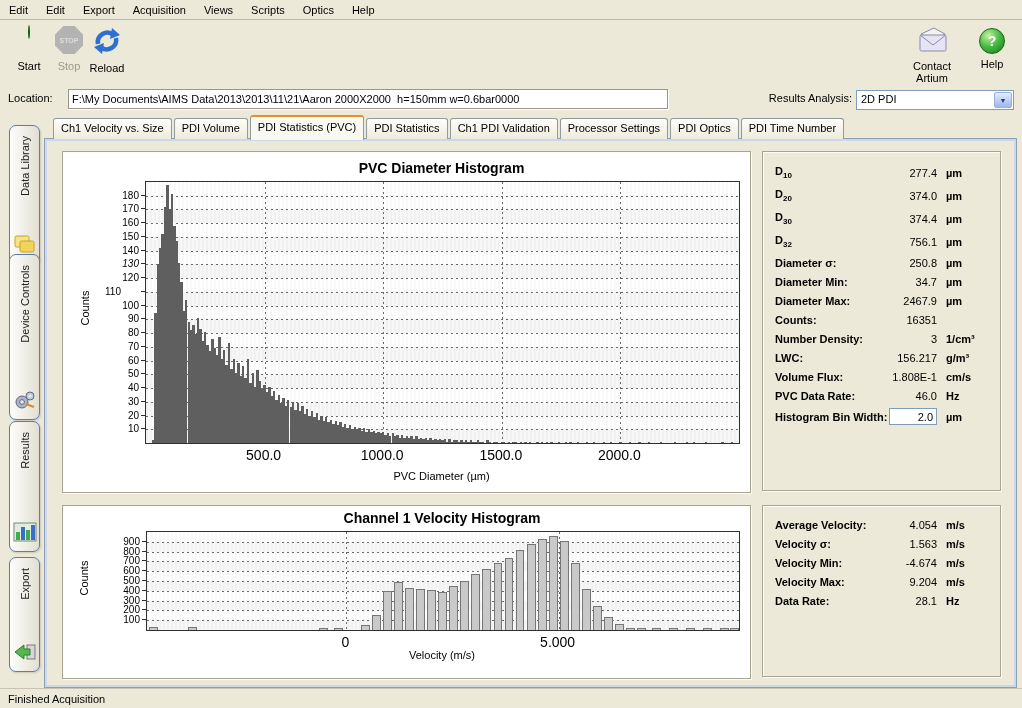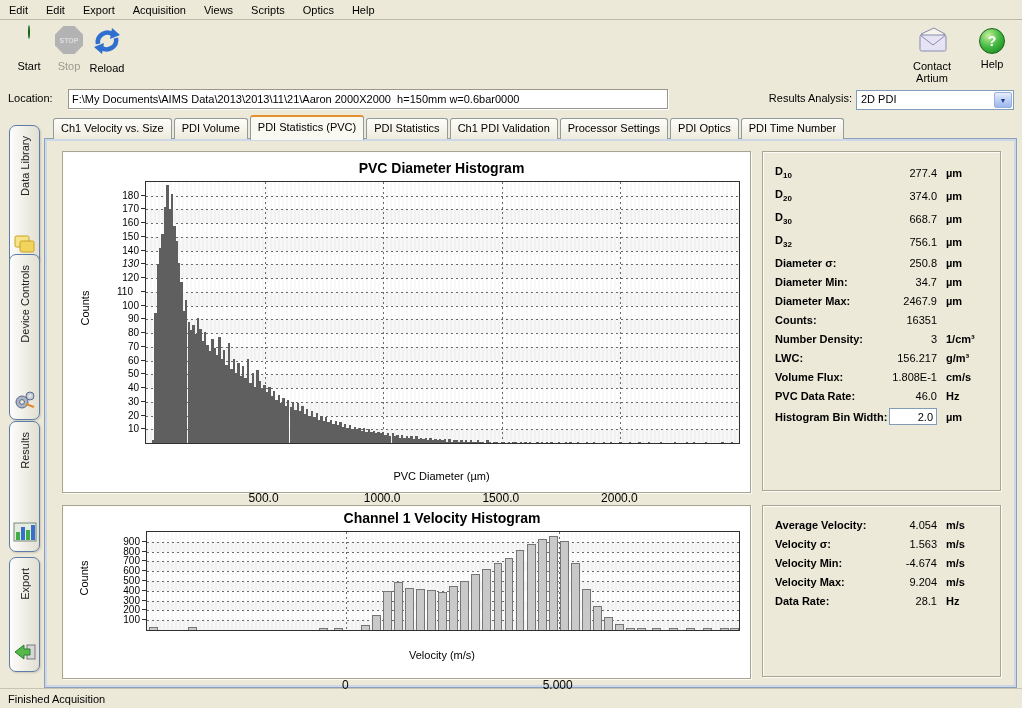--- a/index.html
+++ b/index.html
@@ -60,21 +60,21 @@
       #fff;border:1px solid #2f2f2f;}
   .gridline-h{position:absolute;left:0;right:0;height:1px;
       background:repeating-linear-gradient(90deg,#6a6a6a 0 2px,transparent 2px 5px);}
   .gridline-v{position:absolute;top:0;bottom:0;width:1px;
       background:repeating-linear-gradient(#6a6a6a 0 2px,transparent 2px 5px);}
   .band{position:absolute;left:0;right:0;background:rgba(90,90,90,0.05);}
   .bar-dark{position:absolute;background:#5f5f5f;}
   .bar-light{position:absolute;background:#c9c9c9;border:1px solid #767676;border-bottom:none;box-sizing:border-box;}
   .ytick{position:absolute;right:0;font-size:10px;white-space:nowrap;}
   .ytickmark{position:absolute;width:4px;height:1px;background:#2f2f2f;}
-  .xtick{position:absolute;font-size:12px;transform:translateX(-50%);white-space:nowrap;margin-top:44px;}
+  .xtick{position:absolute;font-size:14px;transform:translateX(-50%);white-space:nowrap;}
   
   .stat-row{display:flex;align-items:center;height:19px;}
   .stat-row.tall{height:23px;}
   .stat-label{flex:1;font-weight:bold;white-space:nowrap;}
   .stat-label sub{font-size:8px;}
   .stat-value{width:62px;text-align:right;white-space:nowrap;}
   .stat-unit{width:44px;padding-left:9px;font-weight:bold;white-space:nowrap;}
   .bin-input{width:40px;height:15px;border:1px solid #7f9db9;background:#fff;text-align:right;
     font-family:inherit;font-size:11px;padding:0 3px;}
   
@@ -385,21 +385,21 @@
       <div class="ytick" style="left: 42px; width: 34px; top: 202.579px; text-align: right;">60</div>
       <div class="ytickmark" style="left: 78px; top: 207.579px;"></div>
       <div class="ytick" style="left: 42px; width: 34px; top: 188.842px; text-align: right;">70</div>
       <div class="ytickmark" style="left: 78px; top: 193.842px;"></div>
       <div class="ytick" style="left: 42px; width: 34px; top: 175.105px; text-align: right;">80</div>
       <div class="ytickmark" style="left: 78px; top: 180.105px;"></div>
       <div class="ytick" style="left: 42px; width: 34px; top: 161.368px; text-align: right;">90</div>
       <div class="ytickmark" style="left: 78px; top: 166.368px;"></div>
       <div class="ytick" style="left: 42px; width: 34px; top: 147.632px; text-align: right;">100</div>
       <div class="ytickmark" style="left: 78px; top: 152.632px;"></div>
-      <div class="ytick" style="left: 36px; width: 34px; top: 133.895px; text-align: right;">110</div>
+      <div class="ytick" style="left: 42px; width: 34px; top: 133.895px; ">110</div>
       <div class="ytickmark" style="left: 78px; top: 138.895px;"></div>
       <div class="ytick" style="left: 42px; width: 34px; top: 120.158px; text-align: right;">120</div>
       <div class="ytickmark" style="left: 78px; top: 125.158px;"></div>
       <div class="ytick" style="left: 42px; width: 34px; top: 106.421px; text-align: right; font-style: italic;">130</div>
       <div class="ytickmark" style="left: 78px; top: 111.421px;"></div>
       <div class="ytick" style="left: 42px; width: 34px; top: 92.6842px; text-align: right;">140</div>
       <div class="ytickmark" style="left: 78px; top: 97.6842px;"></div>
       <div class="ytick" style="left: 42px; width: 34px; top: 78.9474px; text-align: right;">150</div>
       <div class="ytickmark" style="left: 78px; top: 83.9474px;"></div>
       <div class="ytick" style="left: 42px; width: 34px; top: 65.2105px; text-align: right;">160</div>
@@ -420,21 +420,21 @@
         <span class="stat-value">277.4</span>
         <span class="stat-unit">µm</span>
       </div>
       <div class="stat-row tall">
         <span class="stat-label">D<sub>20</sub></span>
         <span class="stat-value">374.0</span>
         <span class="stat-unit">µm</span>
       </div>
       <div class="stat-row tall">
         <span class="stat-label">D<sub>30</sub></span>
-        <span class="stat-value">668.7</span>
+        <span class="stat-value">374.4</span>
         <span class="stat-unit">µm</span>
       </div>
       <div class="stat-row tall">
         <span class="stat-label">D<sub>32</sub></span>
         <span class="stat-value">756.1</span>
         <span class="stat-unit">µm</span>
       </div>
       <div class="stat-row">
         <span class="stat-label">Diameter σ:</span>
         <span class="stat-value">250.8</span>

